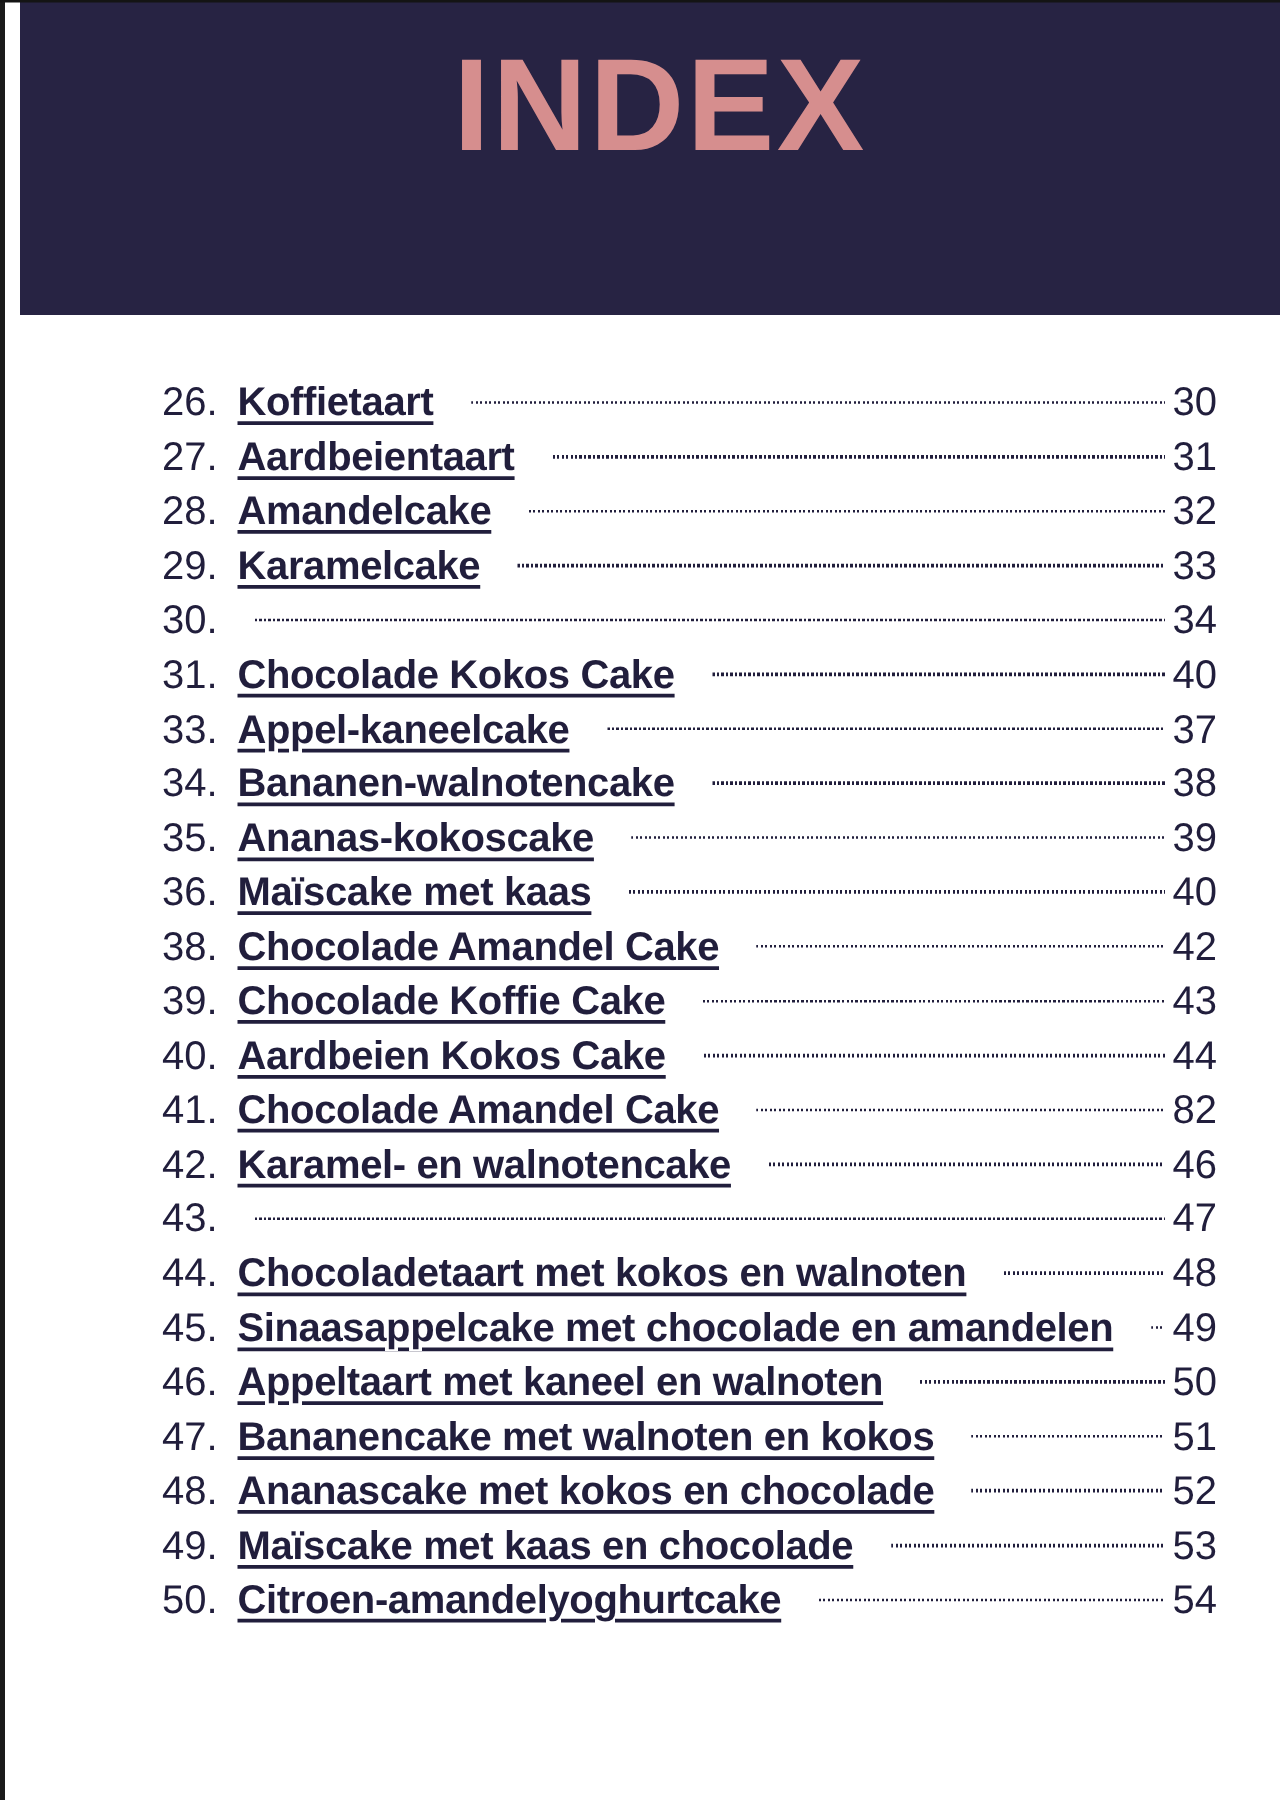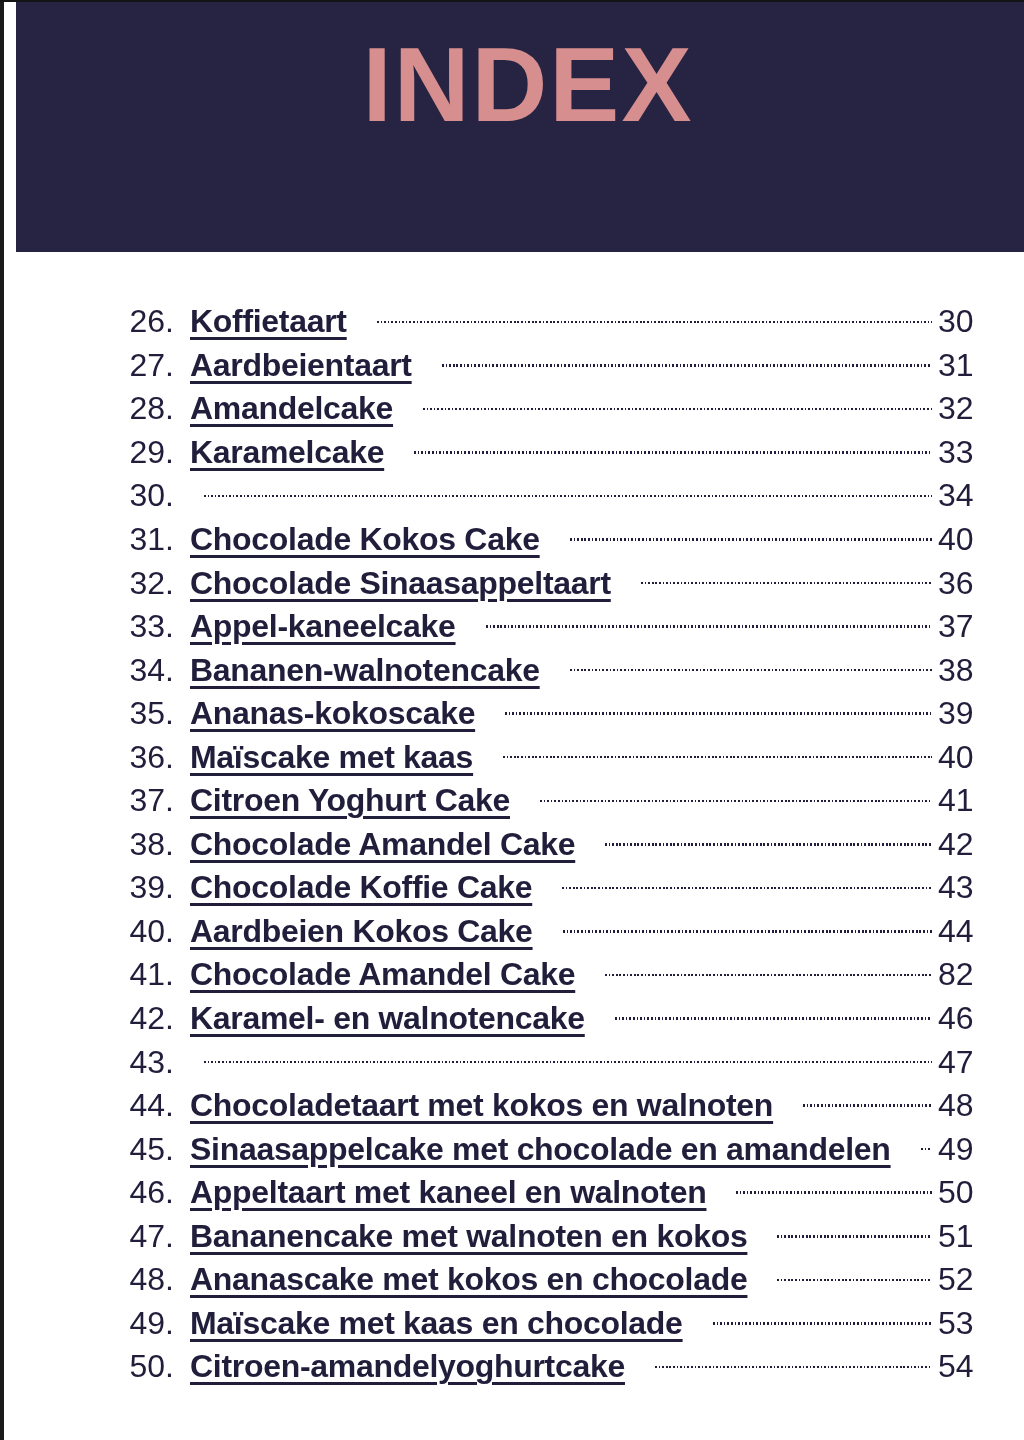--- a/index.html
+++ b/index.html
@@ -142,26 +142,20 @@
     <span class="entry-page">34</span>
   </li>
 
   <li class="toc-row">
     <span class="entry-num">31.</span>
     <span class="entry-link">Chocolade Kokos Cake</span>
     <span class="leader"></span>
     <span class="entry-page">40</span>
   </li>
 
-  <li class="toc-row">
-    <span class="entry-num">32.</span>
-    <span class="entry-link">Chocolade Sinaasappeltaart</span>
-    <span class="leader"></span>
-    <span class="entry-page">36</span>
-  </li>
 
   <li class="toc-row">
     <span class="entry-num">33.</span>
     <span class="entry-link">Appel-kaneelcake</span>
     <span class="leader"></span>
     <span class="entry-page">37</span>
   </li>
 
   <li class="toc-row">
     <span class="entry-num">34.</span>
@@ -177,26 +171,20 @@
     <span class="entry-page">39</span>
   </li>
 
   <li class="toc-row">
     <span class="entry-num">36.</span>
     <span class="entry-link">Maïscake met kaas</span>
     <span class="leader"></span>
     <span class="entry-page">40</span>
   </li>
 
-  <li class="toc-row">
-    <span class="entry-num">37.</span>
-    <span class="entry-link">Citroen Yoghurt Cake</span>
-    <span class="leader"></span>
-    <span class="entry-page">41</span>
-  </li>
 
   <li class="toc-row">
     <span class="entry-num">38.</span>
     <span class="entry-link">Chocolade Amandel Cake</span>
     <span class="leader"></span>
     <span class="entry-page">42</span>
   </li>
 
   <li class="toc-row">
     <span class="entry-num">39.</span>

